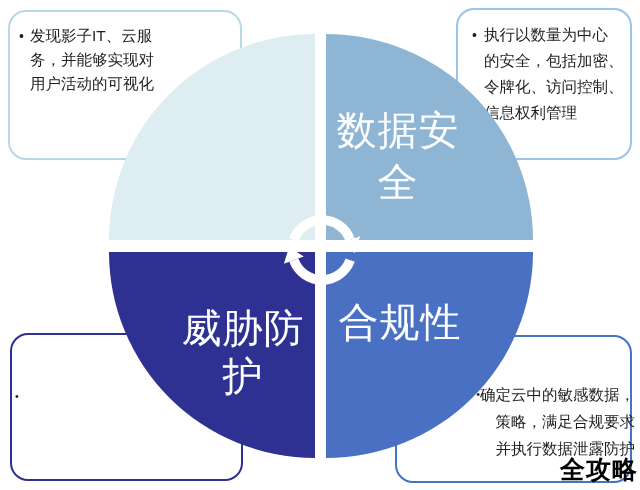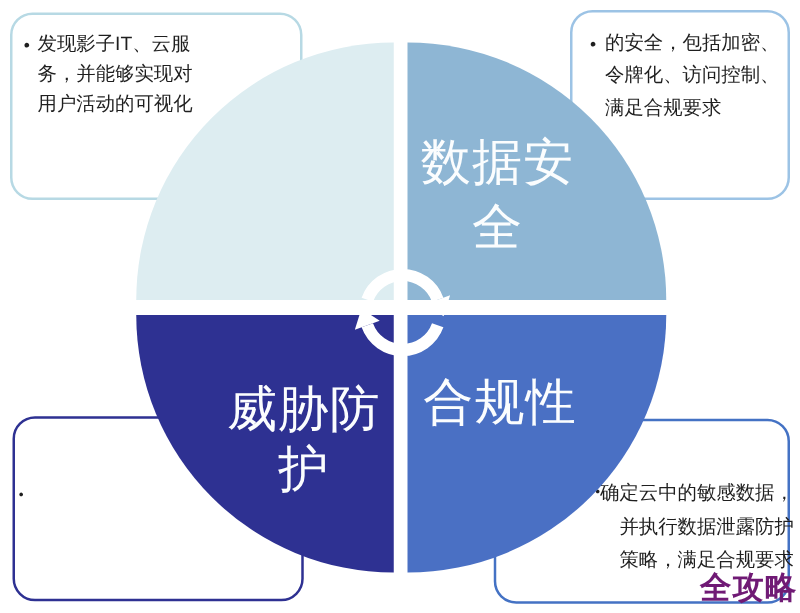--- a/index.html
+++ b/index.html
@@ -64,40 +64,41 @@
         <div class="line">务，并能够实现对</div>
         <div class="line">用户活动的可视化</div>
       </div>
     </div>
   </div>
 
   <div class="callout c-tr" style="border-color: rgb(156, 195, 229);">
     <div class="body">
       <span class="bullet">•</span>
       <div class="lines">
+        <div class="line">执行以数量为中心</div>
         <div class="line">的安全，包括加密、</div>
         <div class="line">令牌化、访问控制、</div>
-        <div class="line">满足合规要求</div>
+        <div class="line">信息权利管理</div>
       </div>
     </div>
   </div>
 
   <div class="callout c-bl" style="border-color: rgb(46, 49, 146);">
     <div class="body">
       <span class="bullet">•</span>
     </div>
   </div>
 
   <div class="callout c-br" style="border-color: rgb(68, 114, 196); text-align: right;">
     <div class="body">
       <span class="bullet">•</span>
       <div class="lines">
         <div class="line">确定云中的敏感数据，</div>
+        <div class="line">策略，满足合规要求</div>
         <div class="line">并执行数据泄露防护</div>
-        <div class="line">策略，满足合规要求</div>
       </div>
     </div>
   </div>
 
   <div class="quad q-tl" style="background-color: rgb(221, 237, 241);"></div>
   <div class="quad q-tr" style="background-color: rgb(142, 182, 212);"></div>
   <div class="quad q-bl" style="background-color: rgb(46, 49, 146);"></div>
   <div class="quad q-br" style="background-color: rgb(74, 112, 196);"></div>
 
 
@@ -115,15 +116,15 @@
 
   <svg class="cycle" viewBox="0 0 100 100" xmlns="http://www.w3.org/2000/svg">
 
     <path d="M 18 38.4 A 34 34 0 0 1 82 38.4" fill="none" stroke="#ffffff" stroke-width="11" stroke-linecap="butt"></path>
     <polygon points="87.4,53.4 93.3,34.3 70.7,42.5" fill="#ffffff"></polygon>
 
     <path d="M 82 61.6 A 34 34 0 0 1 18 61.6" fill="none" stroke="#ffffff" stroke-width="11" stroke-linecap="butt"></path>
     <polygon points="12.6,46.6 6.7,65.7 29.3,57.5" fill="#ffffff"></polygon>
   </svg>
 
-  <div class="watermark" style="color: #701a75;">全攻略</div>
+  <div class="watermark" style="color: #000000;">全攻略</div>
 
 </div>
 
 </body></html>

